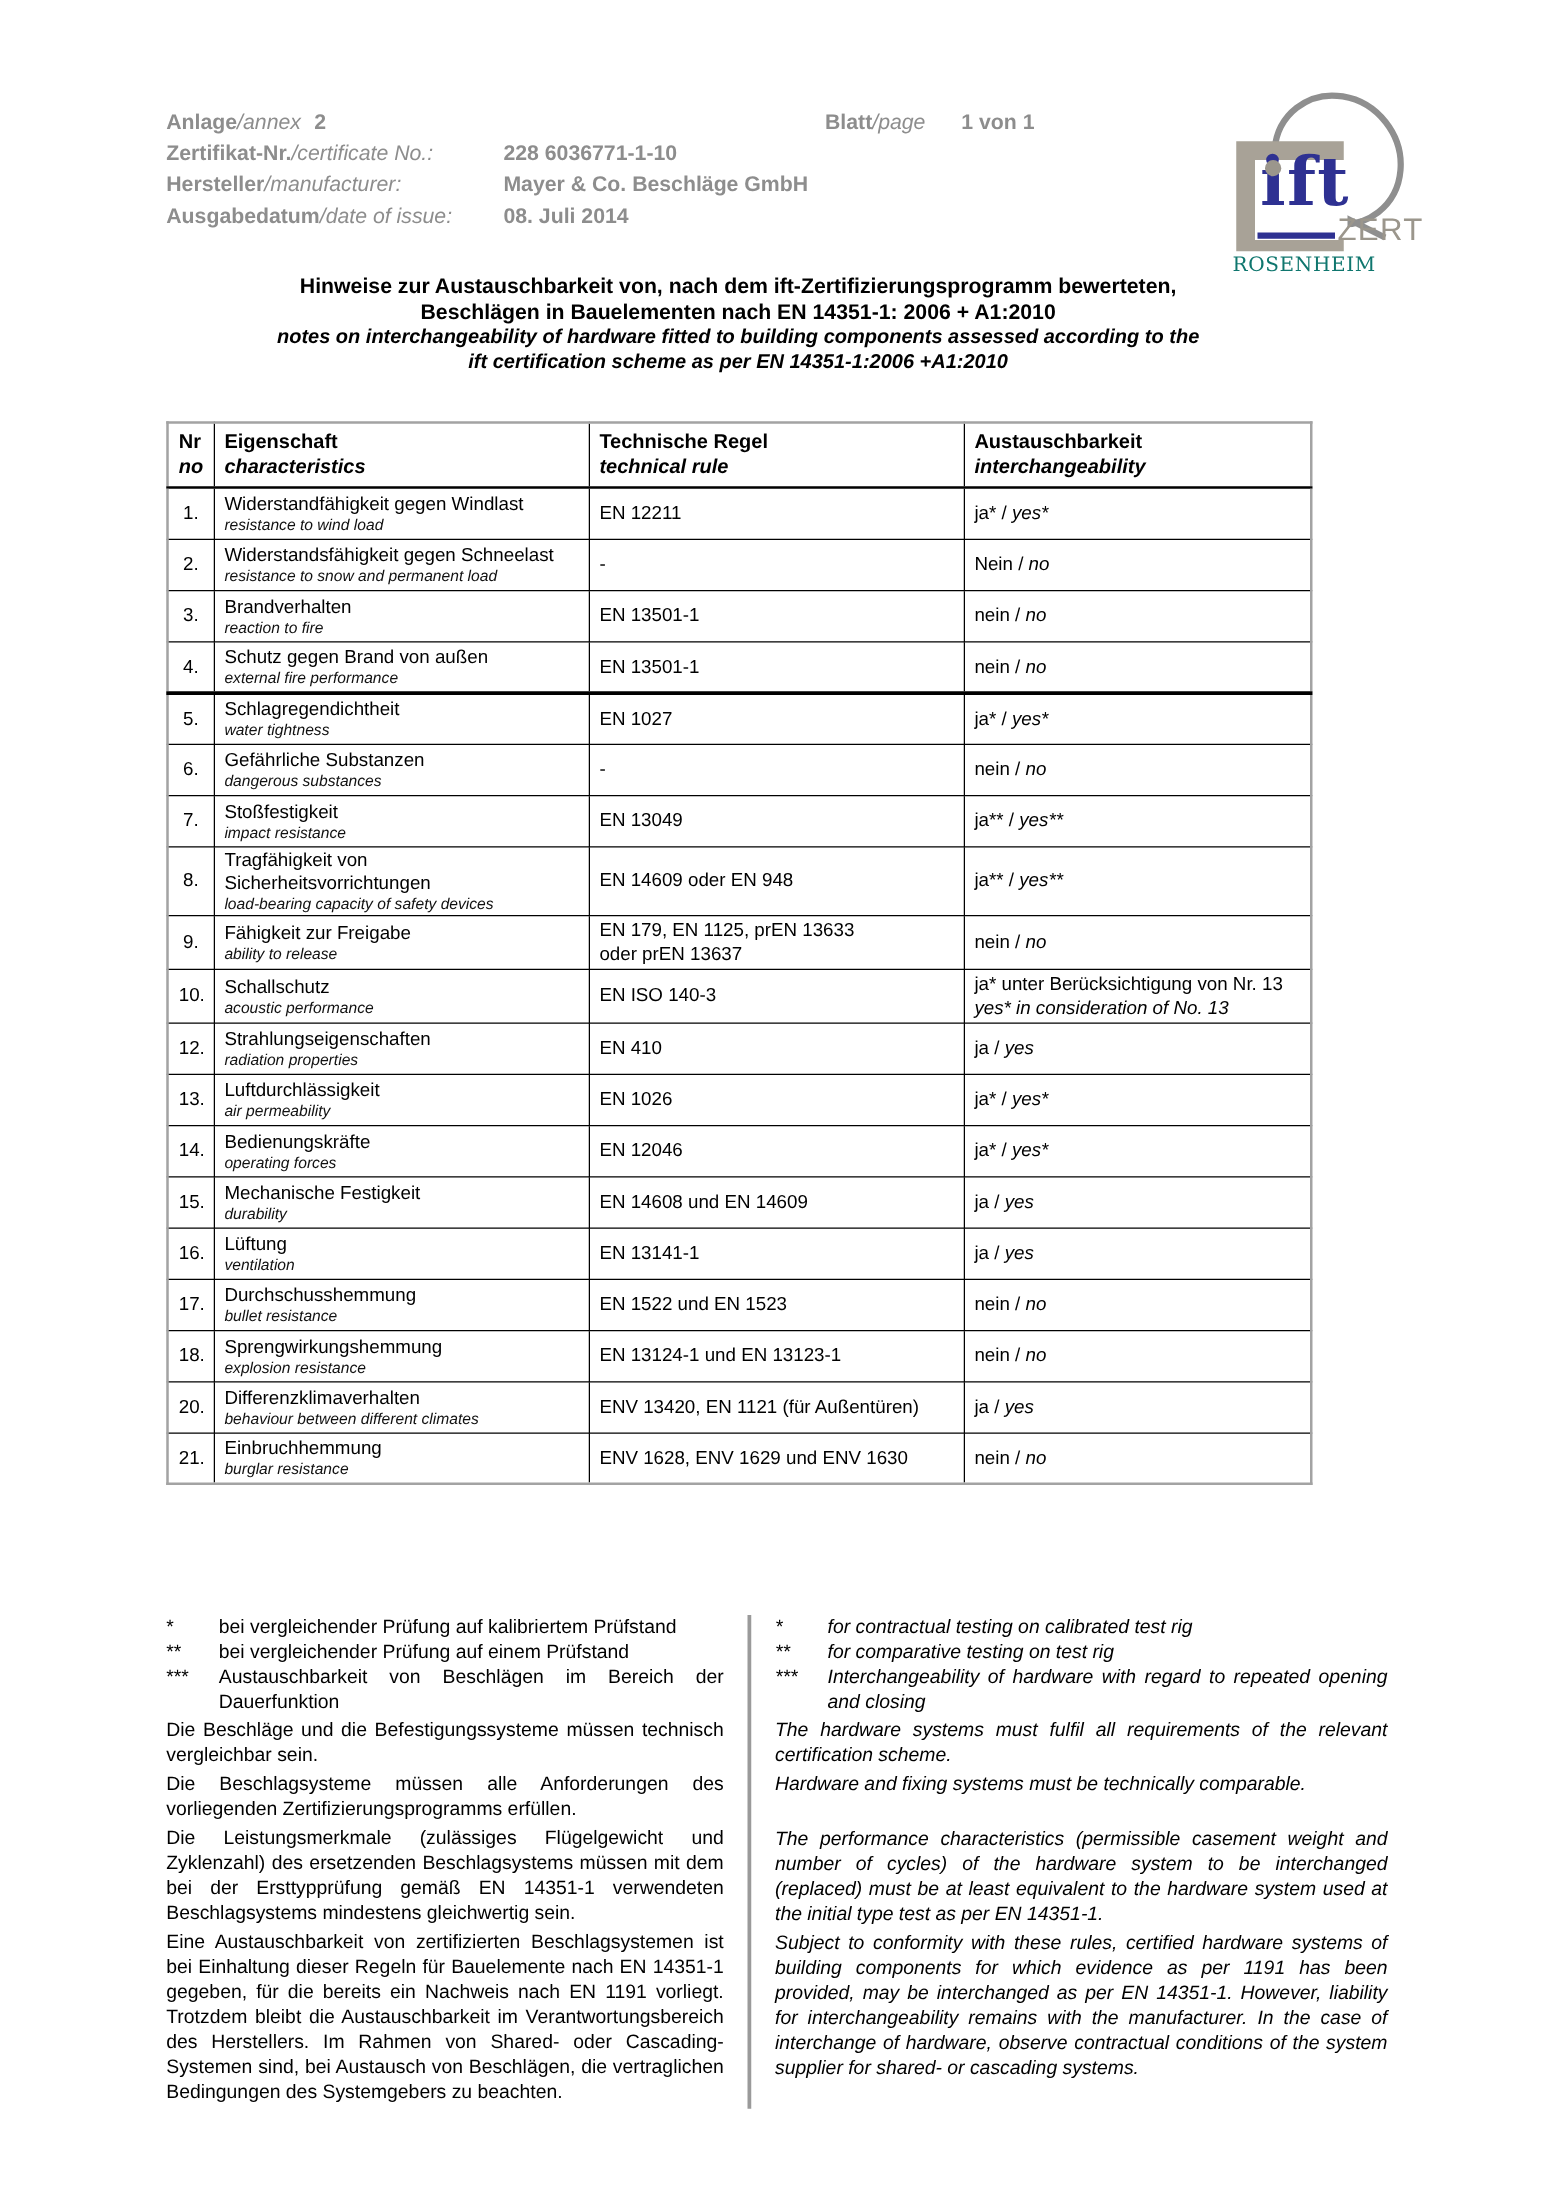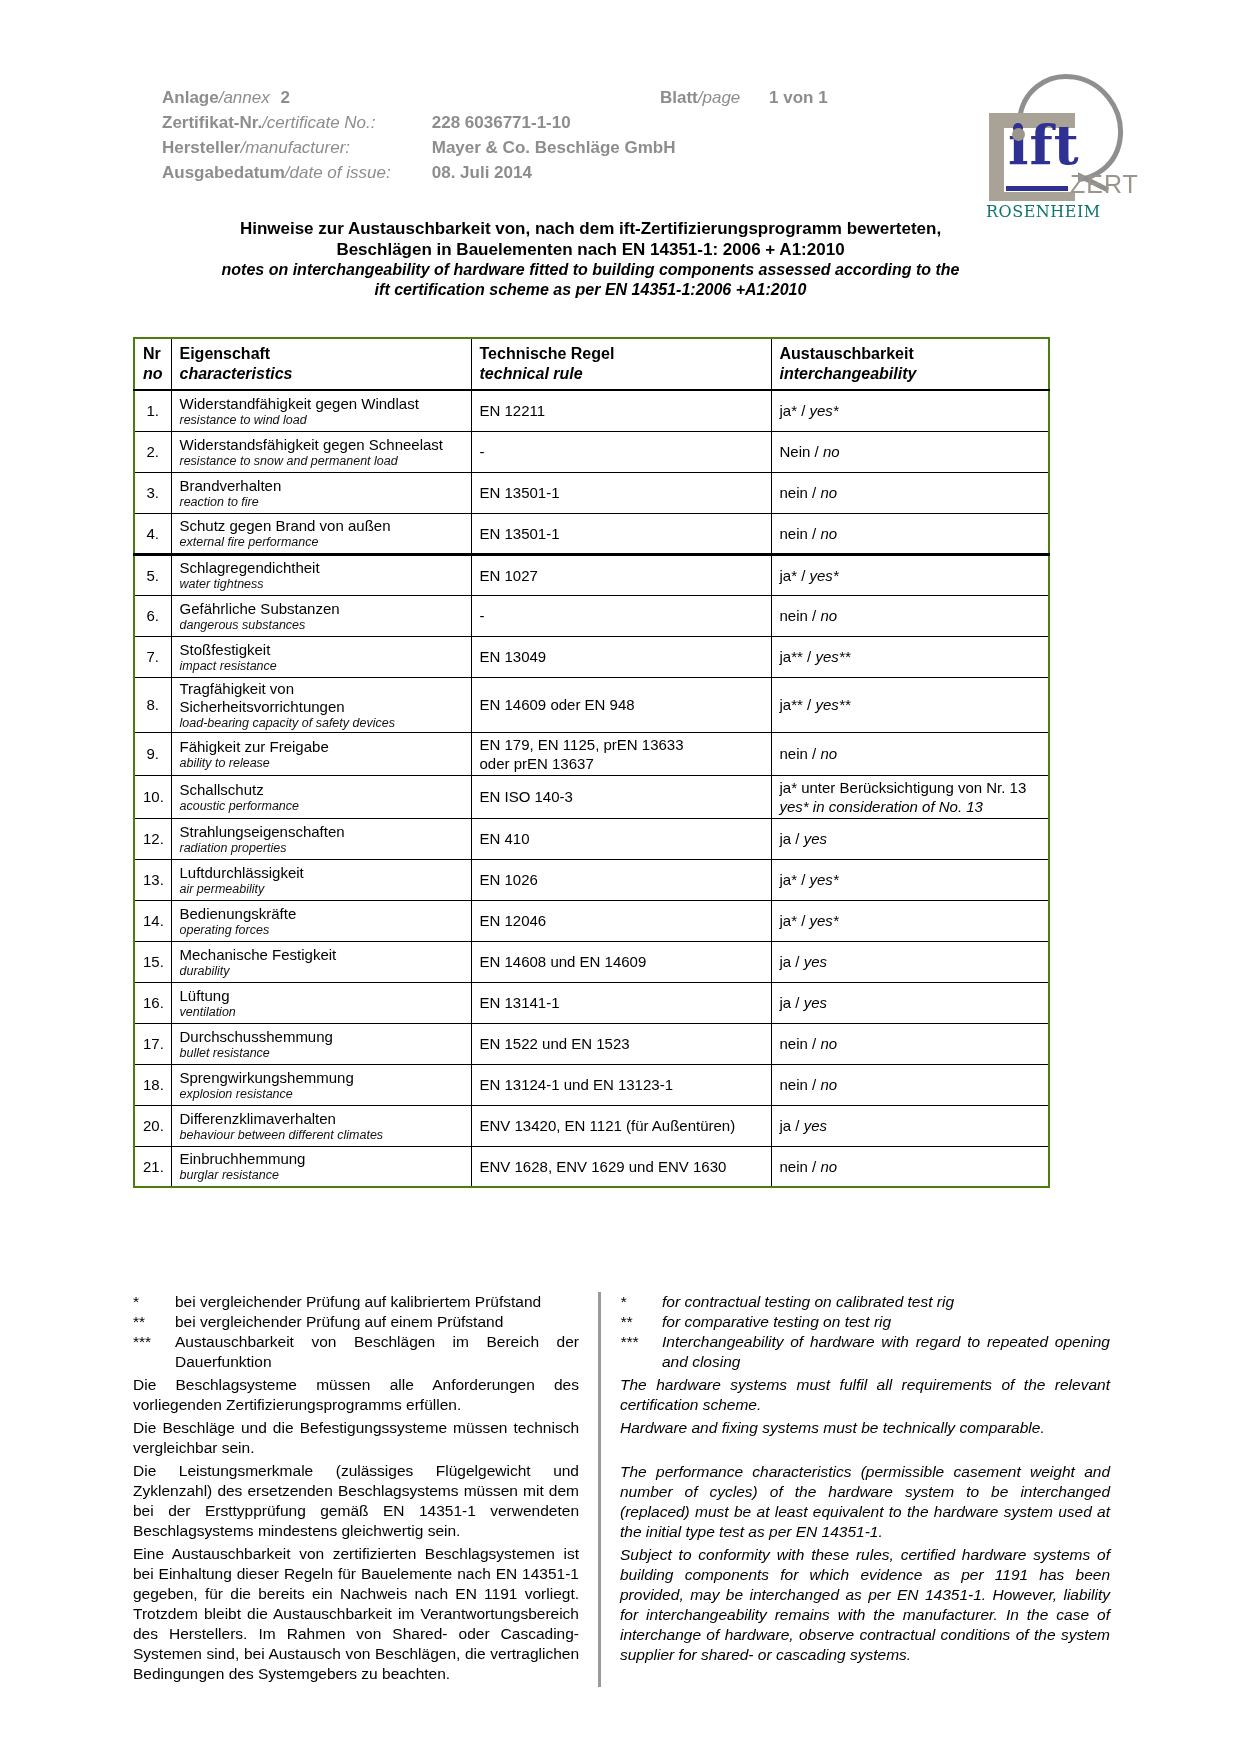--- a/index.html
+++ b/index.html
@@ -4,21 +4,21 @@
 <style>
   html,body{margin:0;padding:0;}
   body{
     width:1240px;height:1754px;
     background:#ffffff;color:#000;
     font-family:"Liberation Sans", sans-serif;
     position:relative;overflow:hidden;
   }
 
   
-  .meta{position:absolute;left:133px;top:88px;font-size:17px;color:#8d8d8d;margin-left:29px;}
+  .meta{position:absolute;left:133px;top:88px;font-size:17px;color:#8d8d8d;}
   .meta-line{height:25px;white-space:nowrap;}
   .meta-label{display:inline-block;}
   .meta-line.wide .meta-label{width:265px;}
   .l-de{font-weight:bold;}
   .l-en{font-style:italic;}
   .l-val{font-weight:bold;}
   .meta-line.first .l-val{margin-left:6px;}
 
   .blatt{position:absolute;left:660px;top:88px;font-size:17px;color:#8d8d8d;white-space:nowrap;}
   .blatt .l-val{margin-left:24px;}
@@ -41,21 +41,21 @@
   .title .t-de{font-size:17px;font-weight:bold;line-height:21px;}
   .title .t-en{font-size:16px;font-weight:bold;font-style:italic;line-height:20px;}
 
   
   .spec-table{position:absolute;left:133px;top:337px;border-collapse:collapse;table-layout:fixed;width:915px;}
   .spec-table col.w-no{width:37px;}
   .spec-table col.w-char{width:300px;}
   .spec-table col.w-rule{width:300px;}
   .spec-table col.w-res{width:278px;}
   .spec-table th,.spec-table td{border:1px solid #000;vertical-align:middle;padding:2px 8px;}
-  .spec-table{border:2px solid #4d7c0f;padding-left:48px;}
+  .spec-table{border:2px solid #a3a3a3;padding-left:48px;}
   .spec-table thead th{border-bottom:2px solid #000;text-align:left;font-size:16px;line-height:20px;padding:4px 8px;height:42px;}
   .spec-table thead .h-en{font-style:italic;}
   .spec-table tbody tr{height:41px;}
   .spec-table tr.thick-below td{border-bottom:3px solid #000;}
   .c-no{text-align:center;font-size:15px;}
   .c-de{font-size:15px;line-height:18px;}
   .c-en{font-size:12.5px;font-style:italic;line-height:14px;color:#111;}
   .c-rule{font-size:15px;white-space:pre-line;line-height:19px;}
   .c-res{font-size:15px;line-height:19px;}
   .c-res em{font-style:italic;}
@@ -352,22 +352,22 @@
 
   <div class="fn-marker">
     <span class="fn-sym">**</span>
     <span class="fn-text">bei vergleichender Prüfung auf einem Prüfstand</span>
   </div>
 
   <div class="fn-marker">
     <span class="fn-sym">***</span>
     <span class="fn-text">Austauschbarkeit von Beschlägen im Bereich der Dauerfunktion</span>
   </div>
-<p class="fn-p">Die Beschlagsysteme müssen alle Anforderungen des vorliegenden Zertifizierungsprogramms erfüllen.</p>
-      <p class="fn-p">Die Beschläge und die Befestigungssysteme müssen technisch vergleichbar sein.</p>
+<p class="fn-p">Die Beschläge und die Befestigungssysteme müssen technisch vergleichbar sein.</p>
+      <p class="fn-p">Die Beschlagsysteme müssen alle Anforderungen des vorliegenden Zertifizierungsprogramms erfüllen.</p>
       <p class="fn-p">Die Leistungsmerkmale (zulässiges Flügelgewicht und Zyklenzahl) des ersetzenden Beschlagsystems müssen mit dem bei der Ersttypprüfung gemäß EN 14351-1 verwendeten Beschlagsystems mindestens gleichwertig sein.</p>
       <p class="fn-p">Eine Austauschbarkeit von zertifizierten Beschlagsystemen ist bei Einhaltung dieser Regeln für Bauelemente nach EN 14351-1 gegeben, für die bereits ein Nachweis nach EN 1191 vorliegt. Trotzdem bleibt die Austauschbarkeit im Verantwortungsbereich des Herstellers. Im Rahmen von Shared- oder Cascading-Systemen sind, bei Austausch von Beschlägen, die vertraglichen Bedingungen des Systemgebers zu beachten.</p>
     </div>
   <div class="fn-divider"></div>
   <div class="fn-col fn-en">
   <div class="fn-marker">
     <span class="fn-sym">*</span>
     <span class="fn-text">for contractual testing on calibrated test rig</span>
   </div>
 

